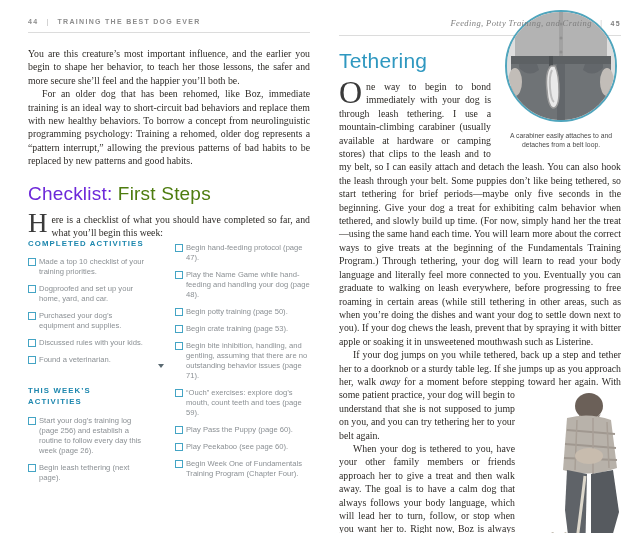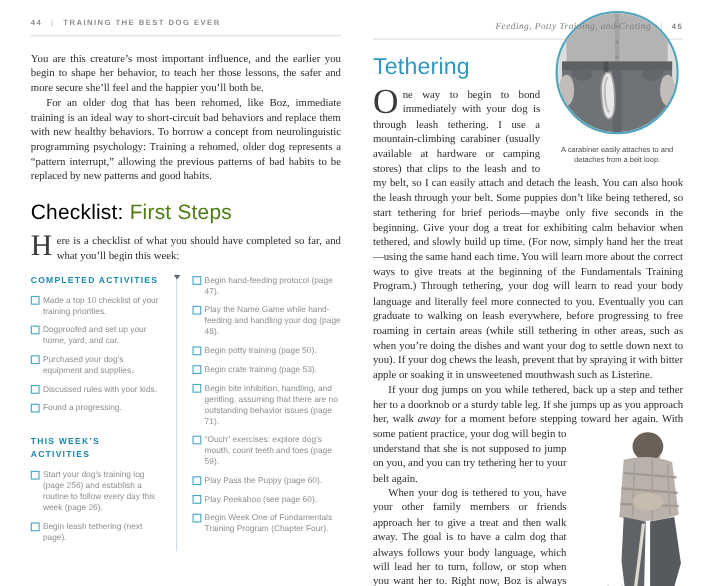--- a/index.html
+++ b/index.html
@@ -34,25 +34,25 @@
     float:left;font-size:27px;line-height:21px;padding-right:4px;color:#3a3a3a;
     font-family:"Liberation Serif",serif;
   }
   .dropcap-big{font-size:32px;line-height:25px;}
 
   
   .checklist-heading{
     font-family:"Liberation Sans",sans-serif;font-weight:300;
     font-size:19px;letter-spacing:0.2px;margin:15px 0 8px 0;
   }
-  .ch-label{color:#000000;}
+  .ch-label{color:#6d28d9;}
   .ch-title{color:#4d7c0f;text-align:center;}
 
   
-  .cols{display:flex;margin-top:11px;}
+  .cols{display:flex;align-items:center;}
   .col-a{width:118px;flex:none;}
   .col-divider{flex:none;width:1px;background:#ccdde6;margin:2px 14px 0 14px;position:relative;}
   .col-divider .div-arrow{
     position:absolute;top:-2px;left:-2.5px;width:0;height:0;
     border-left:3px solid transparent;border-right:3px solid transparent;border-top:4px solid #5a6a72;
   }
   .col-b{flex:1;}
 
   .col-header{
     font-family:"Liberation Sans",sans-serif;font-size:7.8px;font-weight:bold;
@@ -107,21 +107,21 @@
   <p class="body-par"><span class="dropcap">H</span><span>ere is a checklist of what you should have completed so far, and what you’ll begin this week:</span></p>
 
   <div class="cols">
     <div class="col-a">
       <div class="col-header">COMPLETED ACTIVITIES</div>
 
       <div class="check-item"><span class="cb"></span><span>Made a top 10 checklist of your training priorities.</span></div>
       <div class="check-item"><span class="cb"></span><span>Dogproofed and set up your home, yard, and car.</span></div>
       <div class="check-item"><span class="cb"></span><span>Purchased your dog’s equipment and supplies.</span></div>
       <div class="check-item"><span class="cb"></span><span>Discussed rules with your kids.</span></div>
-      <div class="check-item"><span class="cb"></span><span>Found a progressing.</span></div>
+      <div class="check-item"><span class="cb"></span><span>Found a veterinarian.</span></div>
 
       <div class="col-header week">THIS WEEK’S ACTIVITIES</div>
 
       <div class="check-item"><span class="cb"></span><span>Start your dog’s training log (page 256) and establish a routine to follow every day this week (page 26).</span></div>
       <div class="check-item"><span class="cb"></span><span>Begin leash tethering (next page).</span></div>
     </div>
 
     <div class="col-divider">
         <span class="div-arrow"></span>
       </div>

